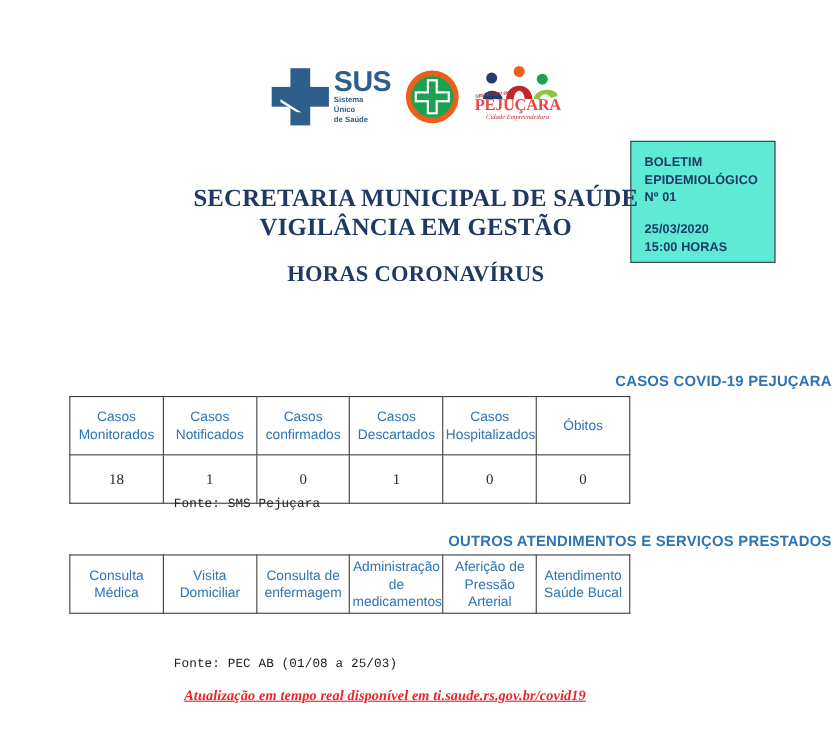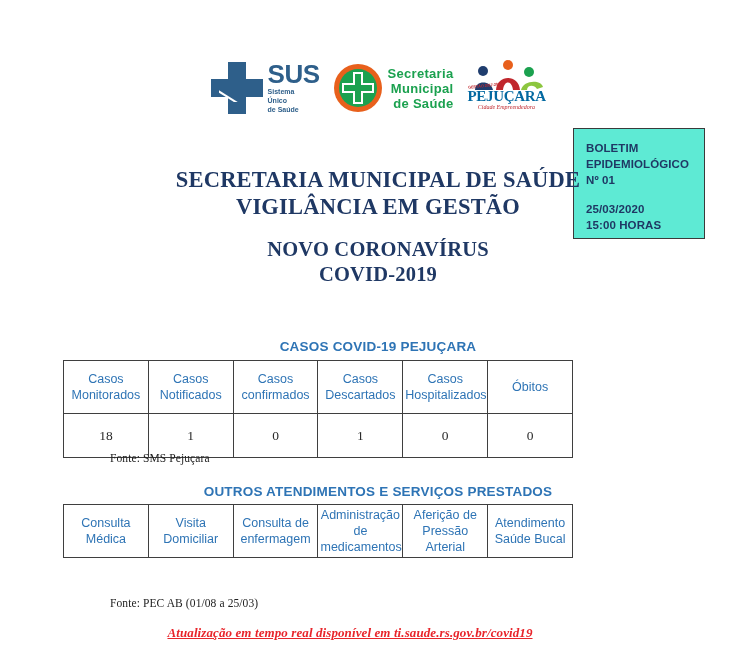--- a/index.html
+++ b/index.html
@@ -172,21 +172,21 @@
     height: 30px;
   }
   .pej-word {
     position: absolute;
     left: 0;
     top: 28px;
     width: 78px;
     font-family: "Liberation Serif", serif;
     font-weight: bold;
     font-size: 15px;
-    color: #0369a1;
+    color: #ef4444;
     letter-spacing: -0.3px;
     line-height: 16px;
   }
   .pej-tag {
     position: absolute;
     left: 0;
     top: 44px;
     width: 78px;
     text-align: center;
     font-family: "Liberation Serif", serif;
@@ -253,21 +253,21 @@
     color: #1f3864;
     line-height: 25px;
     letter-spacing: 0.2px;
   }
 
   
   .section-heading {
     position: absolute;
     left: 0;
     width: 756px;
-    text-align: center;
+    text-align: right;
     font-family: "Liberation Sans", sans-serif;
     font-weight: bold;
     font-size: 13.5px;
     color: #2e74b5;
     letter-spacing: 0.2px;
   }
   #heading-casos { top: 339px; }
   #heading-outros { top: 484px; }
 
   .data-table {
@@ -297,24 +297,25 @@
   }
   .data-table .val {
     height: 43px;
     font-family: "Liberation Serif", serif;
     font-size: 13.5px;
     color: #2b2b2b;
   }
 
   .fonte {
     position: absolute;
-    font-family: Liberation Serif, serif;
+    font-family: Liberation Mono, monospace;
     font-size: 11.5px;
     color: #222222;
     letter-spacing: 0.1px;
+    margin-left: 48px;
   }
   #fonte-casos { left: 110px; top: 452px; }
   #fonte-outros { left: 110px; top: 597px; }
 
   .footer-note {
     position: absolute;
     left: 0;
     top: 623px;
     width: 700px;
     text-align: center;
@@ -350,25 +351,20 @@
 
   <div class="sec-logo">
     <div class="sec-circle">
       <div class="inner">
         <div class="c-v"></div>
         <div class="c-h"></div>
         <div class="c-v2"></div>
         <div class="c-h2"></div>
       </div>
     </div>
-    <div class="sec-text">
-      <div>Secretaria</div>
-      <div>Municipal</div>
-      <div>de Saúde</div>
-    </div>
   </div>
 
   <div class="pej-logo">
     <svg class="pej-figs" viewBox="0 0 74 30">
       <circle cx="12" cy="11" r="5" fill="#1f3d6e"></circle>
       <path d="M4 30 C4 20 20 20 22 30 Z" fill="#1f3d6e"></path>
       <circle cx="37" cy="5" r="5" fill="#e8601c"></circle>
       <path d="M25 30 C26 14 48 14 49 30 L42 30 C41 20 33 20 32 30 Z" fill="#c0272d"></path>
       <circle cx="58" cy="12" r="5" fill="#1ba14f"></circle>
       <path d="M50 30 C52 20 70 19 72 27 L66 29 C63 24 56 25 56 30 Z" fill="#8cc63f"></path>
@@ -386,22 +382,21 @@
   <div class="boletim-line">Nº 01</div>
   <div class="boletim-gap"></div>
   <div class="boletim-line">25/03/2020</div>
   <div class="boletim-line">15:00 HORAS</div>
 </div>
 
 <div class="title-block">
   <div class="main-title">SECRETARIA MUNICIPAL DE SAÚDE</div>
   <div class="main-title">VIGILÂNCIA EM GESTÃO</div>
   <div class="title-spacer"></div>
-  <div class="sub-title">NOVO CORONAVÍRUS</div>
-  <div class="sub-title">COVID-2019</div>
+  <div class="sub-title">HORAS CORONAVÍRUS</div>
 </div>
 
 <div class="section-heading" id="heading-casos">CASOS COVID-19 PEJUÇARA</div>
 
 <table class="data-table" id="table-casos">
   <tbody>
       <tr>
     <td class="hdr">Casos<br>Monitorados</td>
     <td class="hdr">Casos<br>Notificados</td>
     <td class="hdr">Casos<br>confirmados</td>

